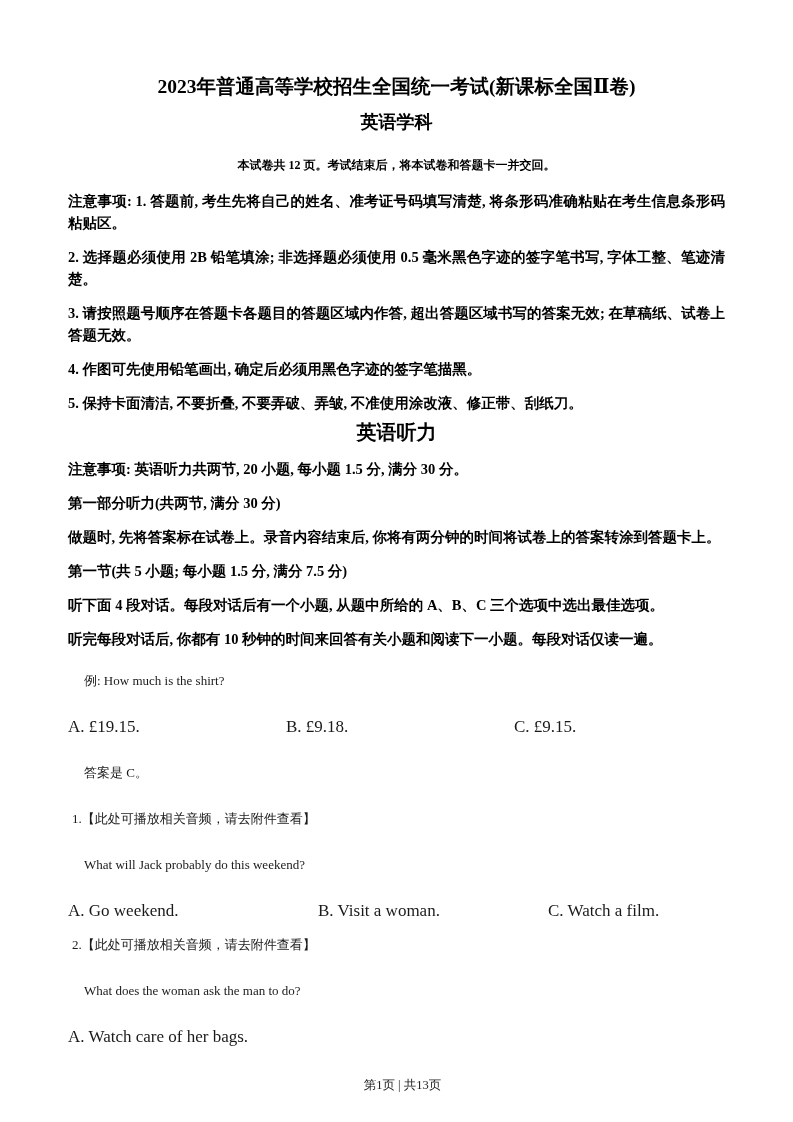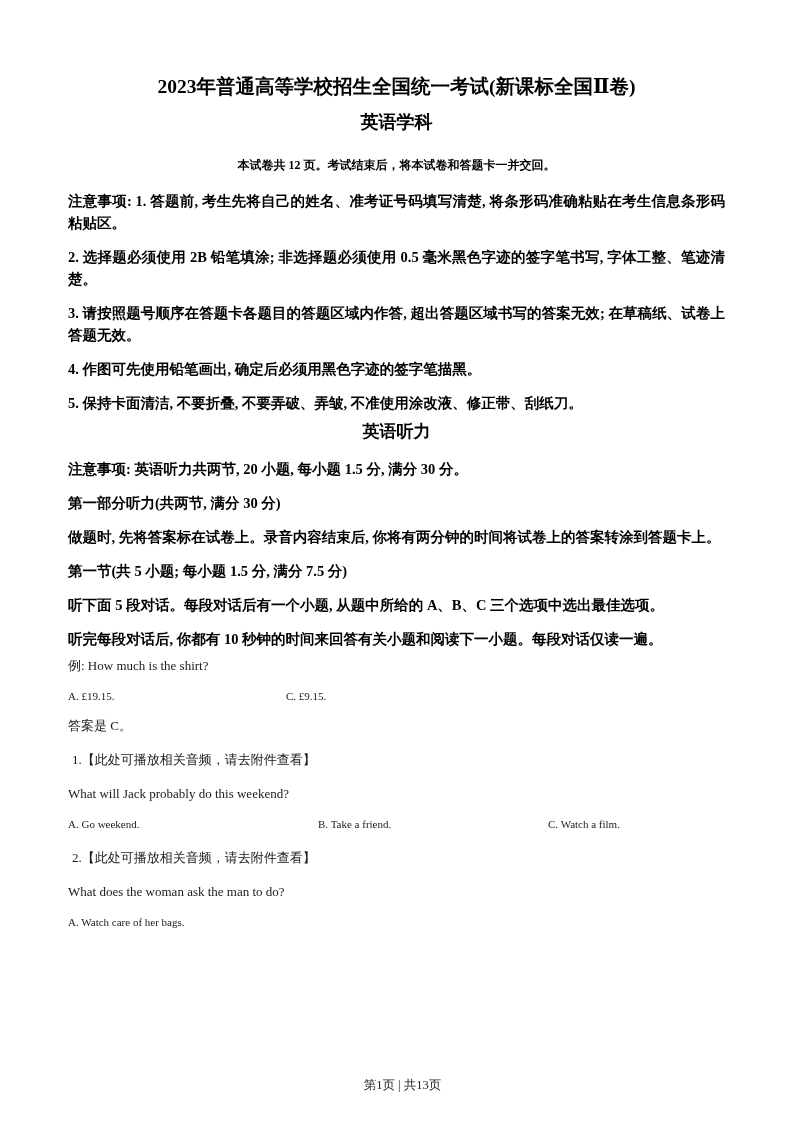--- a/index.html
+++ b/index.html
@@ -46,34 +46,34 @@
   }
   .para {
     font-size: 14.5px;
     font-weight: bold;
     line-height: 22px;
     margin: 12px 0 1px 0;
     text-align: justify;
   }
   .section-center {
     text-align: center;
-    font-size: 17px;
+    font-size: 20px;
     font-weight: bold;
     line-height: 28px;
     margin: 4px 0 2px 0;
   }
   .plain {
     font-size: 13px;
     font-weight: normal;
     line-height: 30px;
-    margin: 0;
+    margin: 16px;
     color: #1a1a1a;
   }
   .opts {
-    font-size: 11px;
+    font-size: 17px;
     font-weight: normal;
     line-height: 30px;
     margin: 0;
     display: flex;
     color: #1a1a1a;
   }
   .opts .o1 { width: 218px; flex: none; }
   .opts .o2 { width: 228px; flex: none; }
   .opts .o3 { flex: none; }
   .audio-note {
@@ -112,35 +112,36 @@
   <p class="para">5. 保持卡面清洁, 不要折叠, 不要弄破、弄皱, 不准使用涂改液、修正带、刮纸刀。</p>
 
   <p class="section-center">英语听力</p>
 
   <p class="para">注意事项: 英语听力共两节, 20 小题, 每小题 1.5 分, 满分 30 分。</p>
 
   <p class="para">第一部分听力(共两节, 满分 30 分)</p>
   <p class="para">做题时, 先将答案标在试卷上。录音内容结束后, 你将有两分钟的时间将试卷上的答案转涂到答题卡上。</p>
 
   <p class="para">第一节(共 5 小题; 每小题 1.5 分, 满分 7.5 分)</p>
-  <p class="para">听下面 5 段对话。每段对话后有一个小题, 从题中所给的 A、B、C 三个选项中选出最佳选项。</p>
+  <p class="para">听下面 4 段对话。每段对话后有一个小题, 从题中所给的 A、B、C 三个选项中选出最佳选项。</p>
   <p class="para">听完每段对话后, 你都有 10 秒钟的时间来回答有关小题和阅读下一小题。每段对话仅读一遍。</p>
 
   <p class="plain">例: How much is the shirt?</p>
   <div class="opts">
     <span class="o1">A. £19.15.</span>
+    <span class="o2">B. £9.18.</span>
     <span class="o3">C. £9.15.</span>
   </div>
   <p class="plain">答案是 C。</p>
 
   <p class="audio-note">1.【此处可播放相关音频，请去附件查看】</p>
   <p class="plain">What will Jack probably do this weekend?</p>
   <div class="opts">
     <span class="o1" style="width:250px">A. Go weekend.</span>
-    <span class="o2" style="width:230px">B. Take a friend.</span>
+    <span class="o2" style="width:230px">B. Visit a woman.</span>
     <span class="o3">C. Watch a film.</span>
   </div>
 
   <p class="audio-note">2.【此处可播放相关音频，请去附件查看】</p>
   <p class="plain">What does the woman ask the man to do?</p>
   <div class="opts">
     <span class="o1" style="width:250px">A. Watch care of her bags.</span>
   </div>
 
   <div class="footer">第1页  |  共13页</div>

